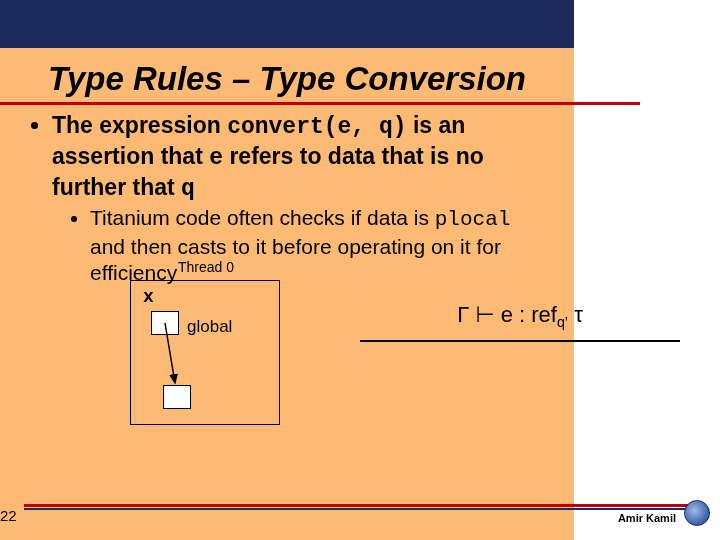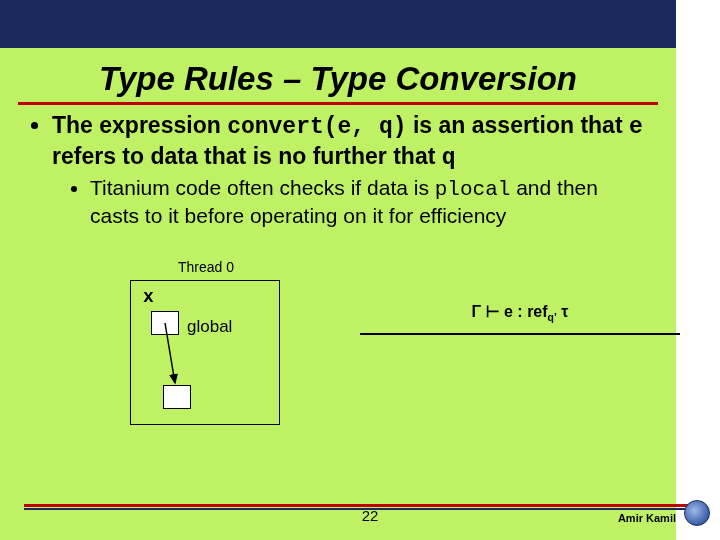--- a/index.html
+++ b/index.html
@@ -1,42 +1,42 @@
 <!DOCTYPE html>
 <html><head>
 <meta charset="utf-8">
 <style>
   * { margin: 0; padding: 0; box-sizing: border-box; }
   html, body { width: 720px; height: 540px; font-family: Arial, Helvetica, sans-serif; background: #fff; }
-  .slide { width: 676px; height: 540px; position: relative; background: #bef264; }
+  .slide { width: 574px; height: 540px; position: relative; background: #fdba74; }
   .top-bar { width: 100%; height: 48px; background: #1a2a5c; }
   .title { font-style: italic; font-weight: bold; font-size: 33px; text-align: center; margin-top: 12px; color: #000; }
   .title-underline { width: 640px; height: 3px; background: #c00000; margin: 4px auto 0 auto; }
   .content { padding: 6px 28px 0 28px; }
   ul.lvl1 { list-style: disc; padding-left: 24px; }
   ul.lvl1 > li { font-size: 23px; font-weight: bold; line-height: 1.25; color: #000; }
   ul.lvl2 { list-style: disc; padding-left: 38px; margin-top: 2px; }
   ul.lvl2 > li { font-size: 21px; font-weight: normal; line-height: 1.25; color: #000; }
   .mono { font-family: "Courier New", monospace; }
   .diagram-area { position: absolute; top: 280px; left: 0; width: 720px; }
   .thread-box { position: absolute; left: 130px; top: 0; width: 150px; height: 145px; border: 1px solid #000; }
   .thread-label { position: absolute; left: 0; top: -22px; width: 150px; text-align: center; font-size: 14px; }
   .x-label { position: absolute; left: 12px; top: 6px; font-family: "Courier New", monospace; font-size: 18px; font-weight: bold; }
   .ptr-box { position: absolute; left: 20px; top: 30px; width: 28px; height: 24px; border: 1px solid #000; background: #fff; }
   .global-label { position: absolute; left: 56px; top: 36px; font-size: 17px; text-align: center; }
   .target-box { position: absolute; left: 32px; top: 104px; width: 28px; height: 24px; border: 1px solid #000; background: #fff; }
   .arrow-svg { position: absolute; left: 0; top: 0; width: 150px; height: 145px; }
-  .rule { position: absolute; left: 360px; top: 22px; width: 320px; text-align: center; font-family: Arial, sans-serif; font-size: 16px; font-weight: bold; color: #000; }
+  .rule { position: absolute; left: 360px; top: 22px; width: 320px; text-align: center; font-family: Arial, sans-serif; font-size: 22px; font-weight: normal; color: #000; }
   .rule-line { width: 320px; height: 2px; background: #000; margin: 10px auto; }
   .footer { position: absolute; bottom: 10px; left: 0; width: 720px; height: 28px; }
   .footer-line { position: absolute; bottom: 30px; left: 24px; width: 672px; height: 6px; }
   .fl-top { width: 100%; height: 3px; background: #c00000; }
   .fl-bot { width: 100%; height: 2px; background: #1a2a5c; margin-top: 1px; }
   .footer-left { position: absolute; left: 26px; bottom: 6px; font-size: 13px; font-weight: bold; }
-  .footer-center { position: absolute; left: 0; width: 100%; text-align: center; bottom: 6px; font-size: 15px; padding-left: 20px; }
+  .footer-center { position: absolute; left: 0; width: 100%; bottom: 6px; font-size: 15px; }
   .footer-right { position: absolute; right: 44px; bottom: 6px; font-size: 11px; font-weight: bold; }
   .seal { position: absolute; right: 10px; bottom: 4px; width: 26px; height: 26px; border-radius: 50%; background: radial-gradient(circle at 40% 40%, #9db9e8, #3a5fa8 70%, #1a2a5c); border: 1px solid #1a2a5c; }
   sub { font-size: 0.65em; vertical-align: sub; }
 </style>
 </head>
 <body>
 <div class="slide">
 
   <div class="top-bar"></div>
 

